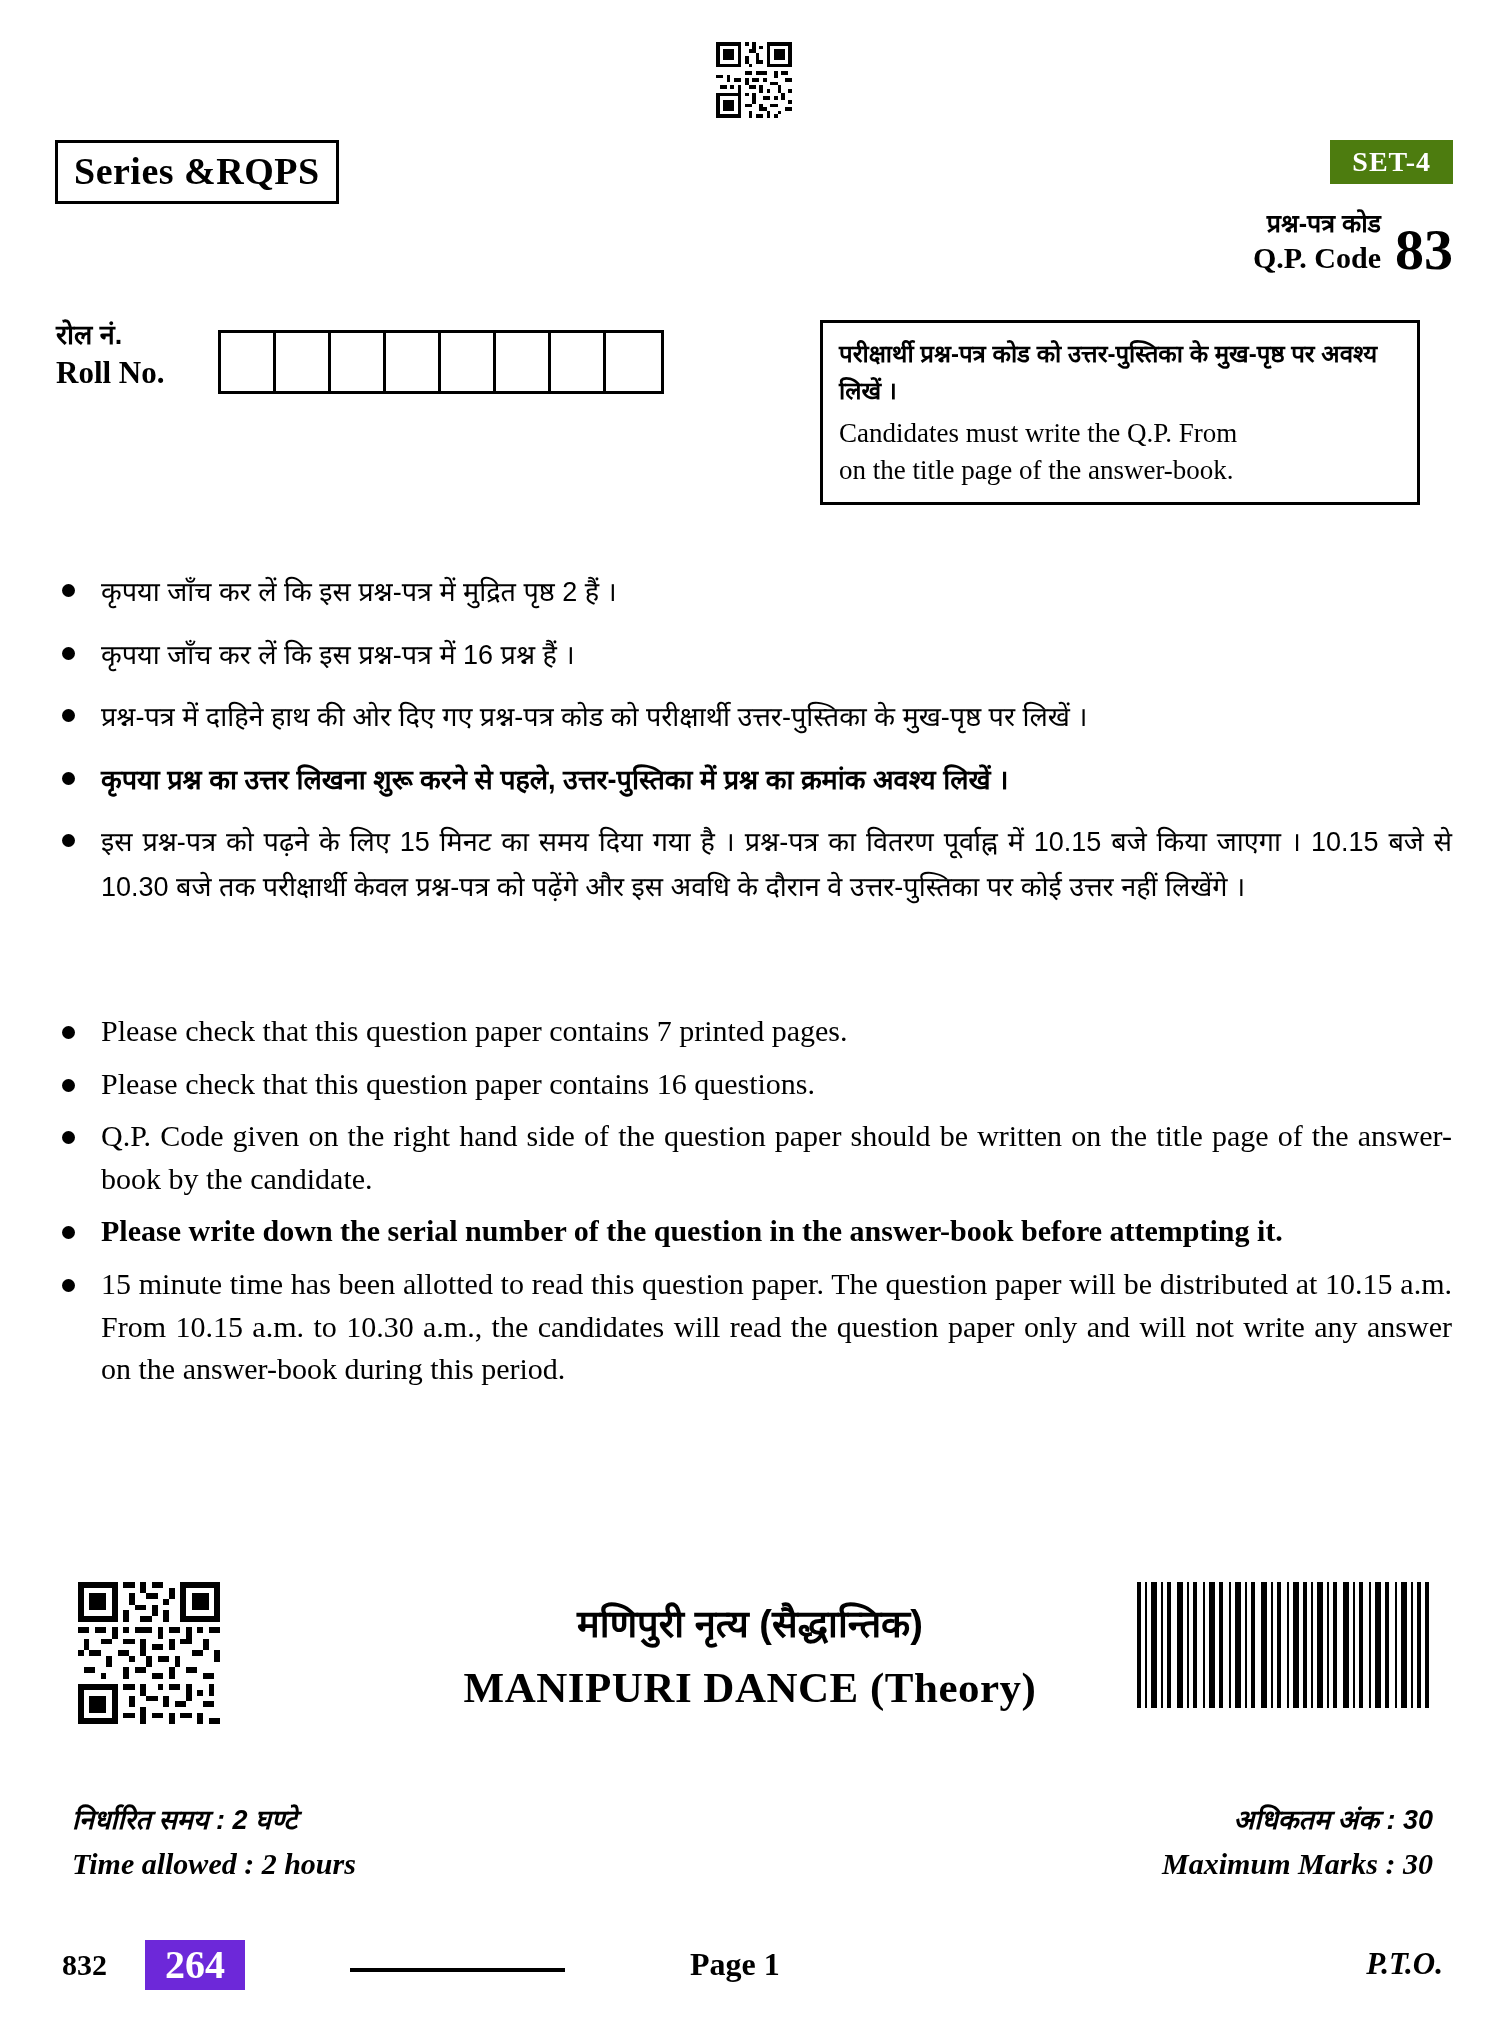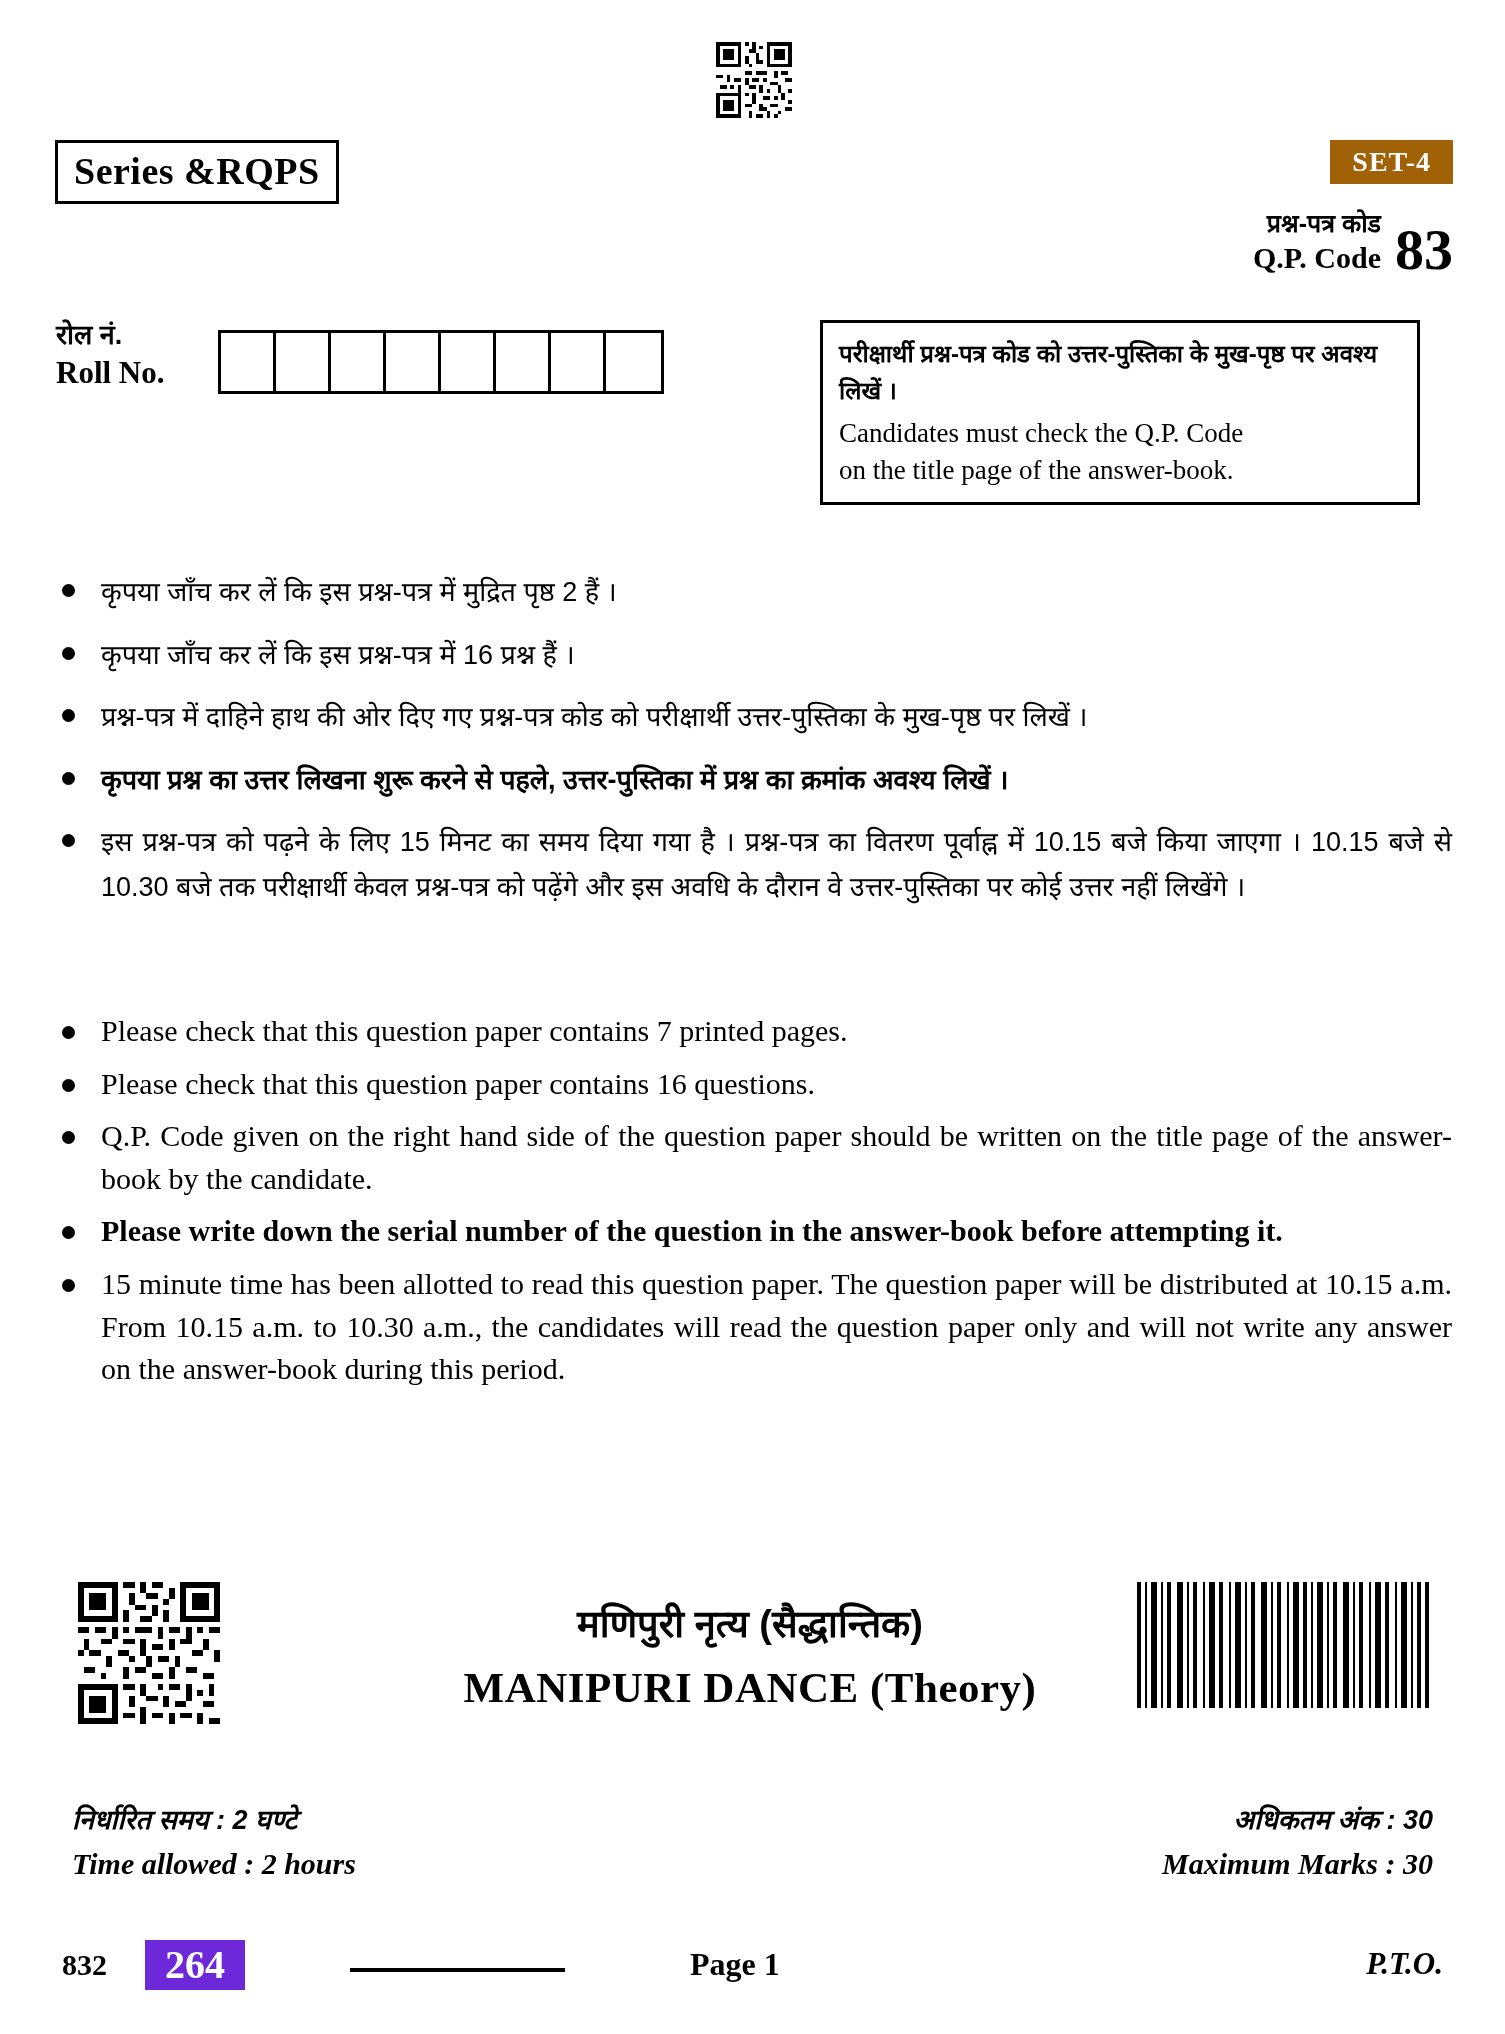--- a/index.html
+++ b/index.html
@@ -38,21 +38,21 @@
     font-size: 38px;
     letter-spacing: 0.5px;
     white-space: nowrap;
   }
 
   
   .set-box {
     position: absolute;
     right: 52px;
     top: 140px;
-    background: #a16207;
+    background: #4d7c0f;
     color: #fff;
     font-weight: bold;
     font-size: 28px;
     padding: 6px 22px;
     letter-spacing: 1px;
   }
 
   
   .qp-wrap {
     position: absolute;
@@ -381,21 +381,21 @@
     <div class="roll-cell"></div>
     <div class="roll-cell"></div>
     <div class="roll-cell"></div>
     <div class="roll-cell"></div>
     <div class="roll-cell"></div>
     <div class="roll-cell"></div>
   </div>
 
   <div class="note-box">
     <div class="note-hi">परीक्षार्थी प्रश्न-पत्र कोड को उत्तर-पुस्तिका के मुख-पृष्ठ पर अवश्य लिखें ।</div>
-    <div class="note-en">Candidates must check the Q.P. Code</div>
+    <div class="note-en">Candidates must write the Q.P. From</div>
     <div class="note-en" style="margin-top:0">on the title page of the answer-book.</div>
   </div>
 
   <div class="bullets hindi">
     <div class="bullet">
       <span class="dot"></span>
       <span class="btext-hi">कृपया जाँच कर लें कि इस प्रश्न-पत्र में मुद्रित पृष्ठ 2 हैं ।</span>
     </div>
     <div class="bullet">
       <span class="dot"></span>

